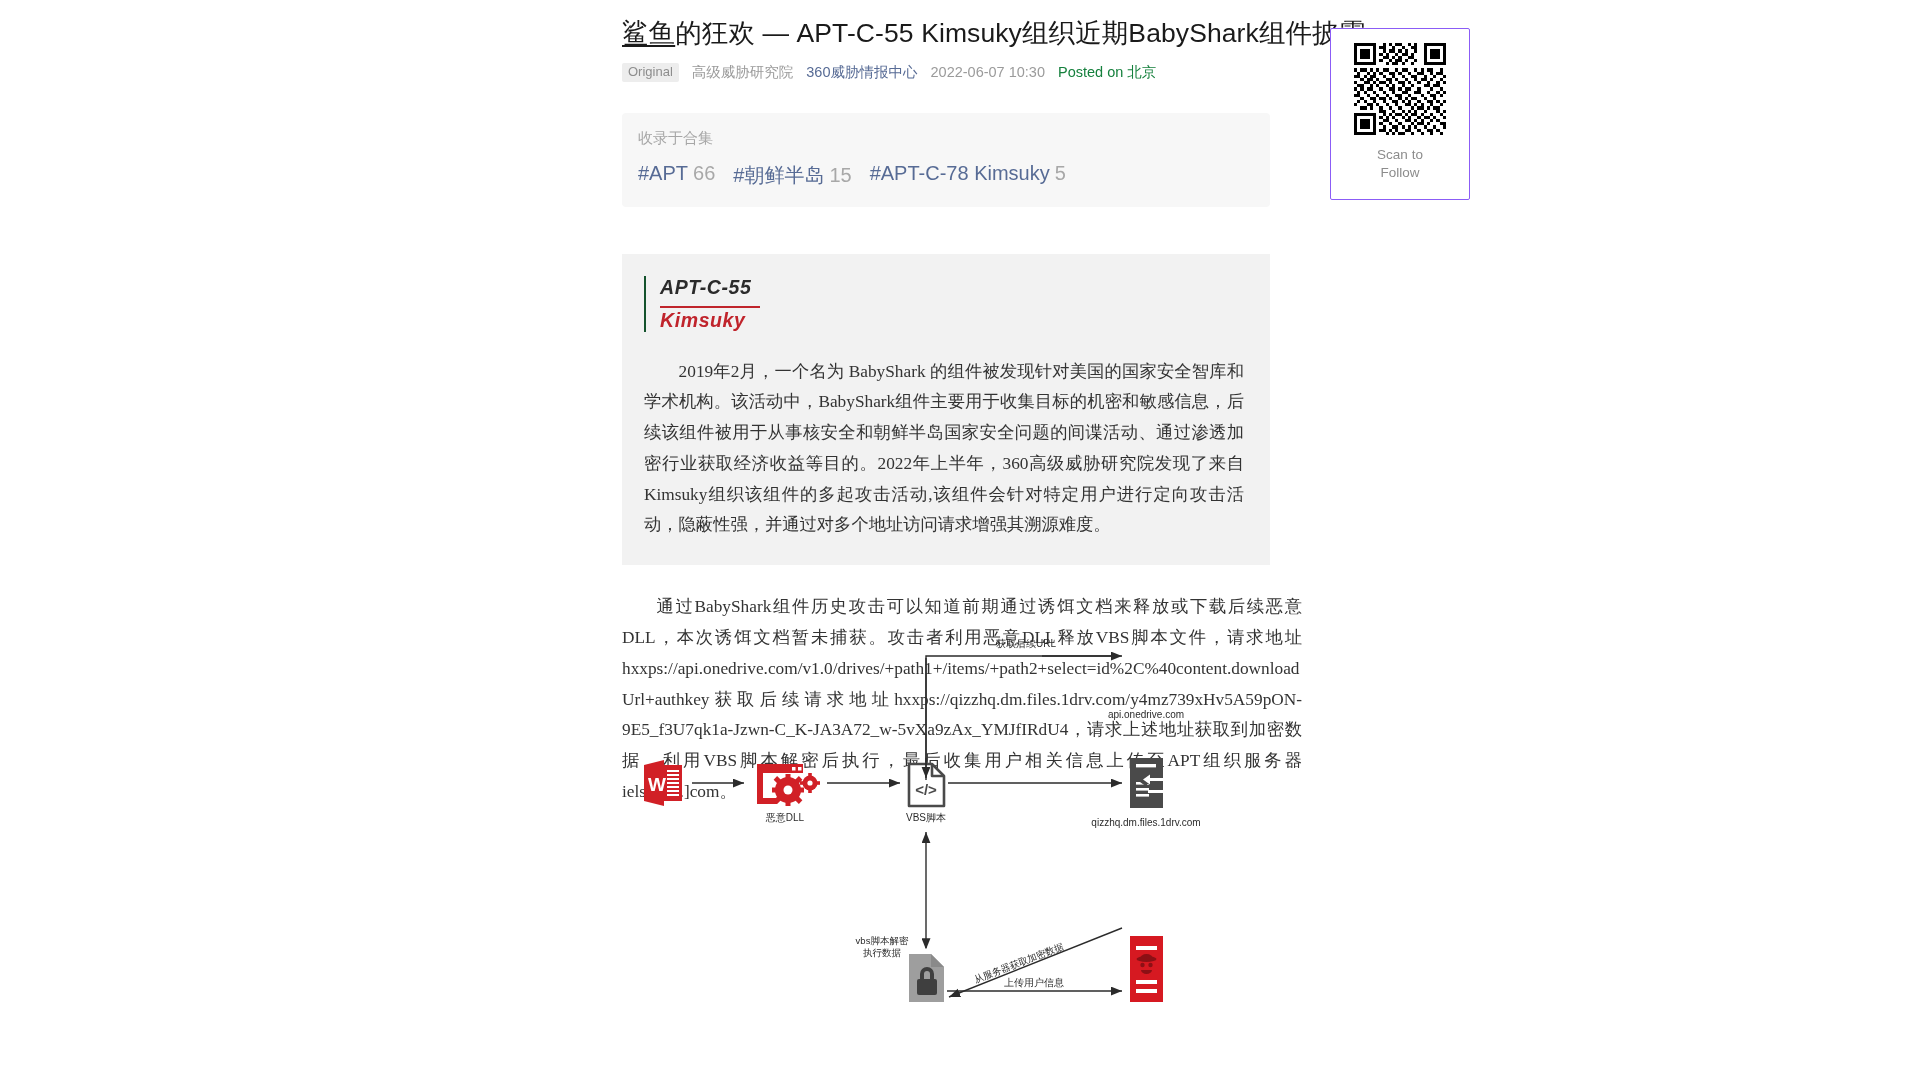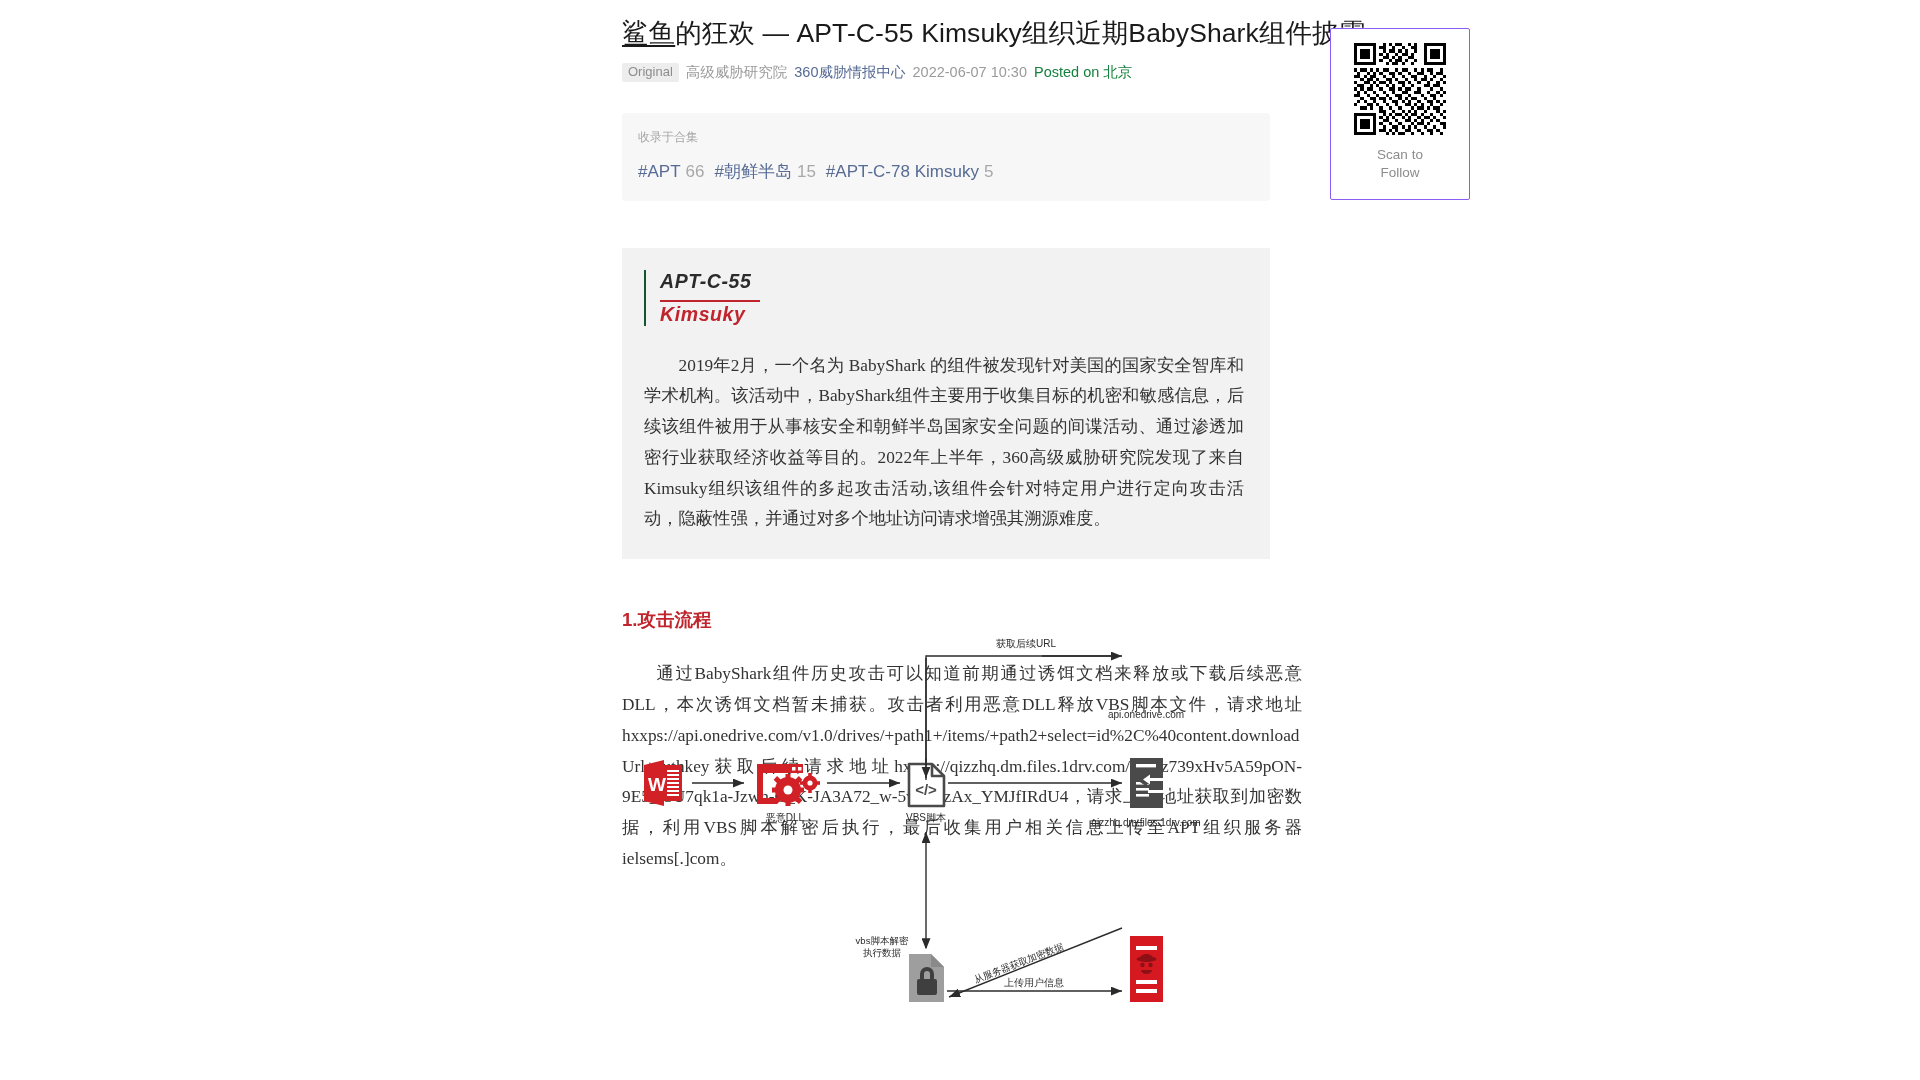--- a/index.html
+++ b/index.html
@@ -38,21 +38,21 @@
     white-space: nowrap;
   }
   .art-title .u { text-decoration: underline; text-underline-offset: 3px; }
 
   .byline {
     margin-top: 11px;
     font-size: 14.5px;
     color: #9b9b9b;
     display: flex;
     align-items: center;
-    gap: 7px;
+    gap: 13px;
     white-space: nowrap;
   }
   .orig-badge {
     background: #ededed;
     color: #8d8d8d;
     font-size: 13px;
     padding: 2px 6px 3px 6px;
     border-radius: 2px;
     line-height: 1.1;
   }
@@ -64,30 +64,30 @@
   
   .collect-box {
     margin-top: 31px;
     background: #f7f7f7;
     border-radius: 4px;
     padding: 16px 16px 18px 16px;
     width: 648px;
     box-sizing: border-box;
   }
   .collect-label {
-    font-size: 12px;
+    font-size: 15px;
     color: #a6a6a6;
     margin-bottom: 14px;
     font-family: Liberation Serif, serif;
   }
   .tag-row {
     display: flex;
-    align-items: center;
-    gap: 10px;
-    font-size: 17px;
+    align-items: flex-start;
+    gap: 18px;
+    font-size: 20px;
   }
   .tag { color: #576b95; cursor: pointer; white-space: nowrap; }
   .tag .cnt { color: #a8a8a8; margin-left: 5px; }
 
   
   .intro-panel {
     margin-top: 47px;
     background: #f2f2f2;
     padding: 22px 26px 24px 22px;
     width: 648px;
@@ -214,21 +214,20 @@
 
     <div class="intro-panel">
       <div class="apt-head">
         <div class="apt-code">APT-C-55</div>
         <div class="apt-rule"></div>
         <div class="apt-name">Kimsuky</div>
       </div>
       <div class="intro-text">2019年2月，一个名为 BabyShark 的组件被发现针对美国的国家安全智库和学术机构。该活动中，BabyShark组件主要用于收集目标的机密和敏感信息，后续该组件被用于从事核安全和朝鲜半岛国家安全问题的间谍活动、通过渗透加密行业获取经济收益等目的。2022年上半年，360高级威胁研究院发现了来自Kimsuky组织该组件的多起攻击活动,该组件会针对特定用户进行定向攻击活动，隐蔽性强，并通过对多个地址访问请求增强其溯源难度。</div>
     </div>
 
-    <div class="sec-head">1.攻击流程</div>
 
     <div class="body-text">通过BabyShark组件历史攻击可以知道前期通过诱饵文档来释放或下载后续恶意DLL，本次诱饵文档暂未捕获。攻击者利用恶意DLL释放VBS脚本文件，请求地址hxxps://api.onedrive.com/v1.0/drives/+path1+/items/+path2+select=id%2C%40content.downloadUrl+authkey获取后续请求地址hxxps://qizzhq.dm.files.1drv.com/y4mz739xHv5A59pON-9E5_f3U7qk1a-Jzwn-C_K-JA3A72_w-5vXa9zAx_YMJfIRdU4，请求上述地址获取到加密数据，利用VBS脚本解密后执行，最后收集用户相关信息上传至APT组织服务器ielsems[.]com。</div>
   </div>
 
   <div class="qr-card">
     <svg class="qr-img" viewBox="0 0 29 29" shape-rendering="crispEdges">
       <rect width="29" height="29" fill="#ffffff"></rect>
       <g fill="#000000">
         <rect x="0" y="0" width="7" height="1"></rect>
           <rect x="0" y="6" width="7" height="1"></rect>

